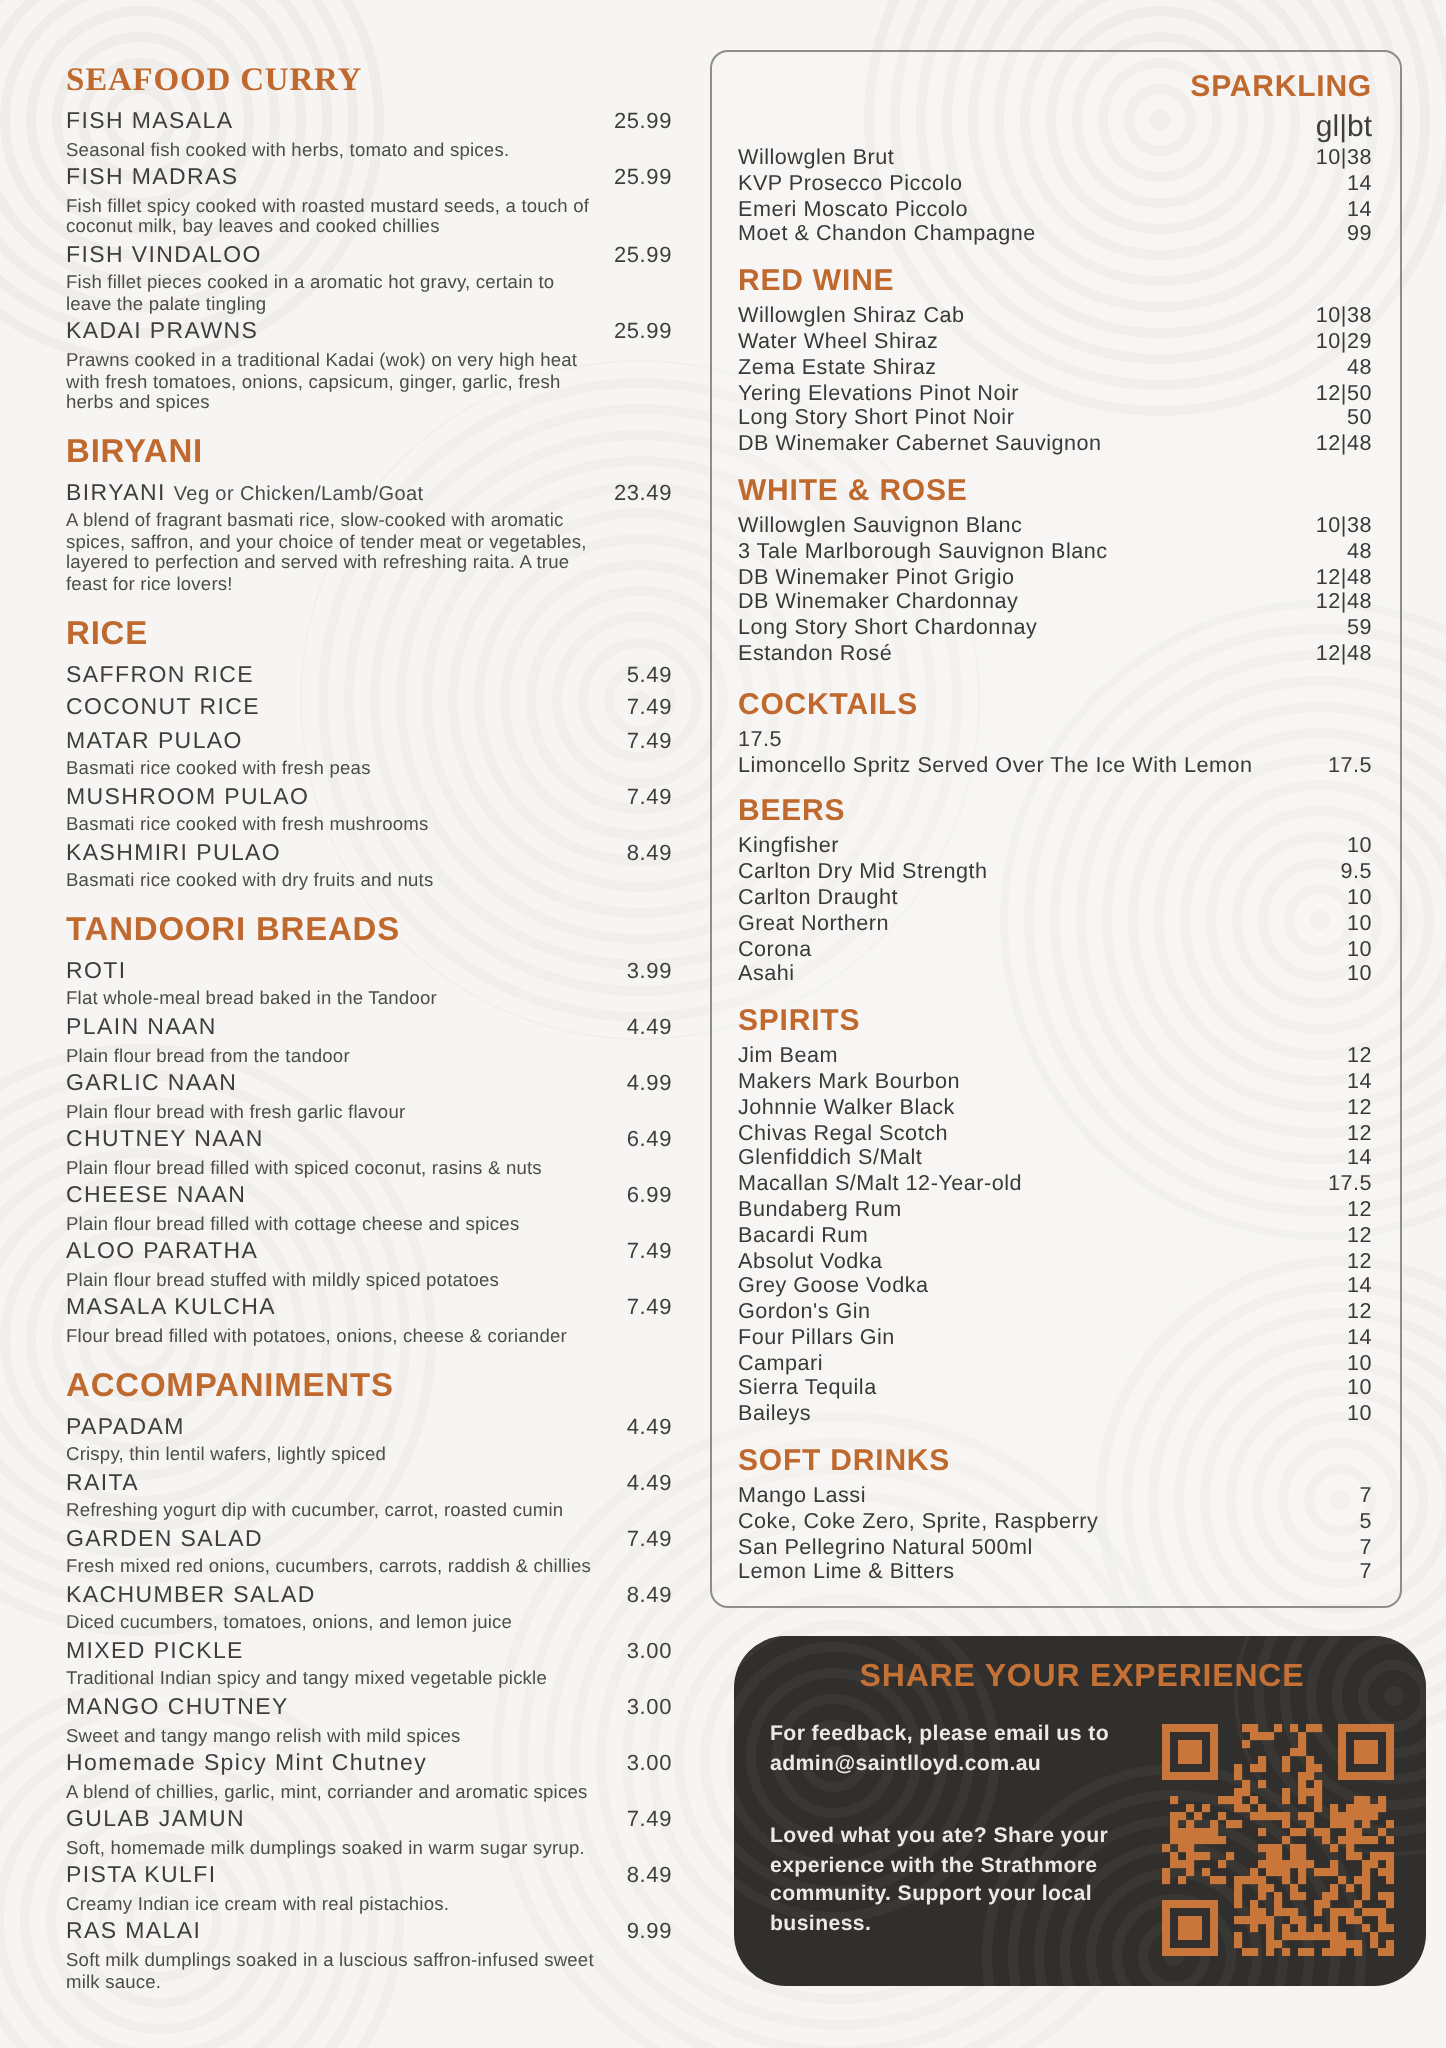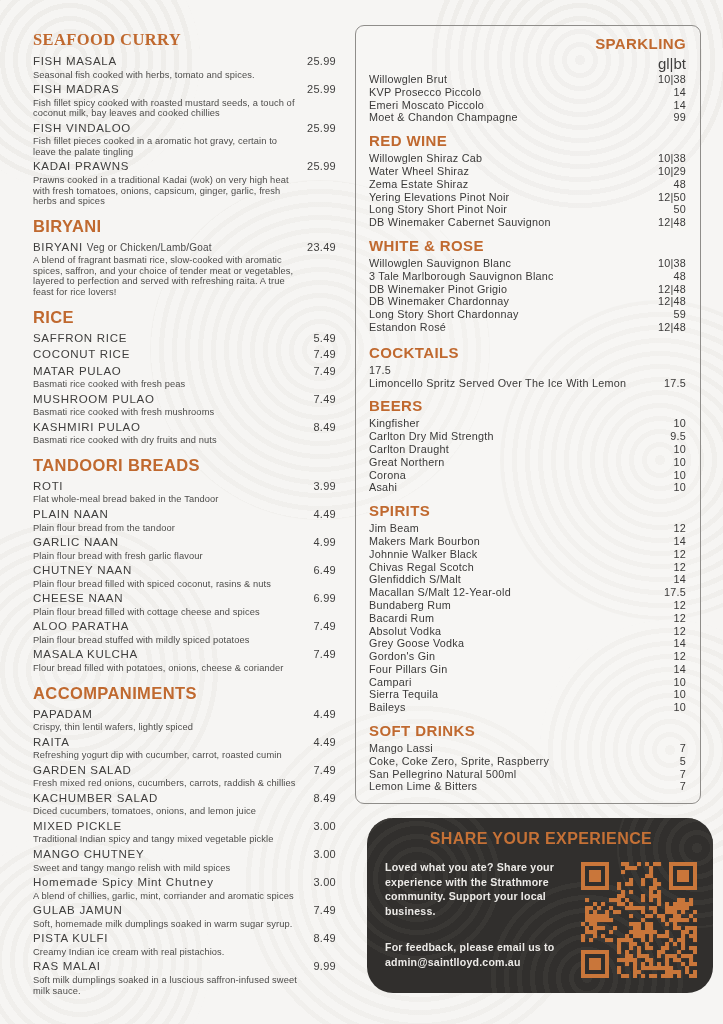--- a/index.html
+++ b/index.html
@@ -616,22 +616,22 @@
 
     </div>
 
     <div class="share-card">
       <div class="swirl dark" style="left:-40px;top:-30px;width:180px;height:180px;"></div>
       <div class="swirl dark" style="left:120px;top:60px;width:200px;height:200px;"></div>
       <div class="swirl dark" style="left:250px;top:-50px;width:160px;height:160px;"></div>
       <div class="card-title">SHARE YOUR EXPERIENCE</div>
       <div class="card-body">
         <div class="card-text">
+          <p>For feedback, please email us to admin@saintlloyd.com.au</p>
           <p>Loved what you ate? Share your experience with the Strathmore community. Support your local business.</p>
-          <p>For feedback, please email us to admin@saintlloyd.com.au</p>
         </div>
         <div class="qr-wrap">
           <svg viewBox="0 0 29 29" xmlns="http://www.w3.org/2000/svg">
             <g id="qr-g" fill="#c9763a">
 
               <rect x="0" y="0" width="7" height="7"></rect>
               <rect x="1" y="1" width="5" height="5" fill="#312f2d"></rect>
               <rect x="2" y="2" width="3" height="3"></rect>
               <rect x="22" y="0" width="7" height="7"></rect>
               <rect x="23" y="1" width="5" height="5" fill="#312f2d"></rect>

